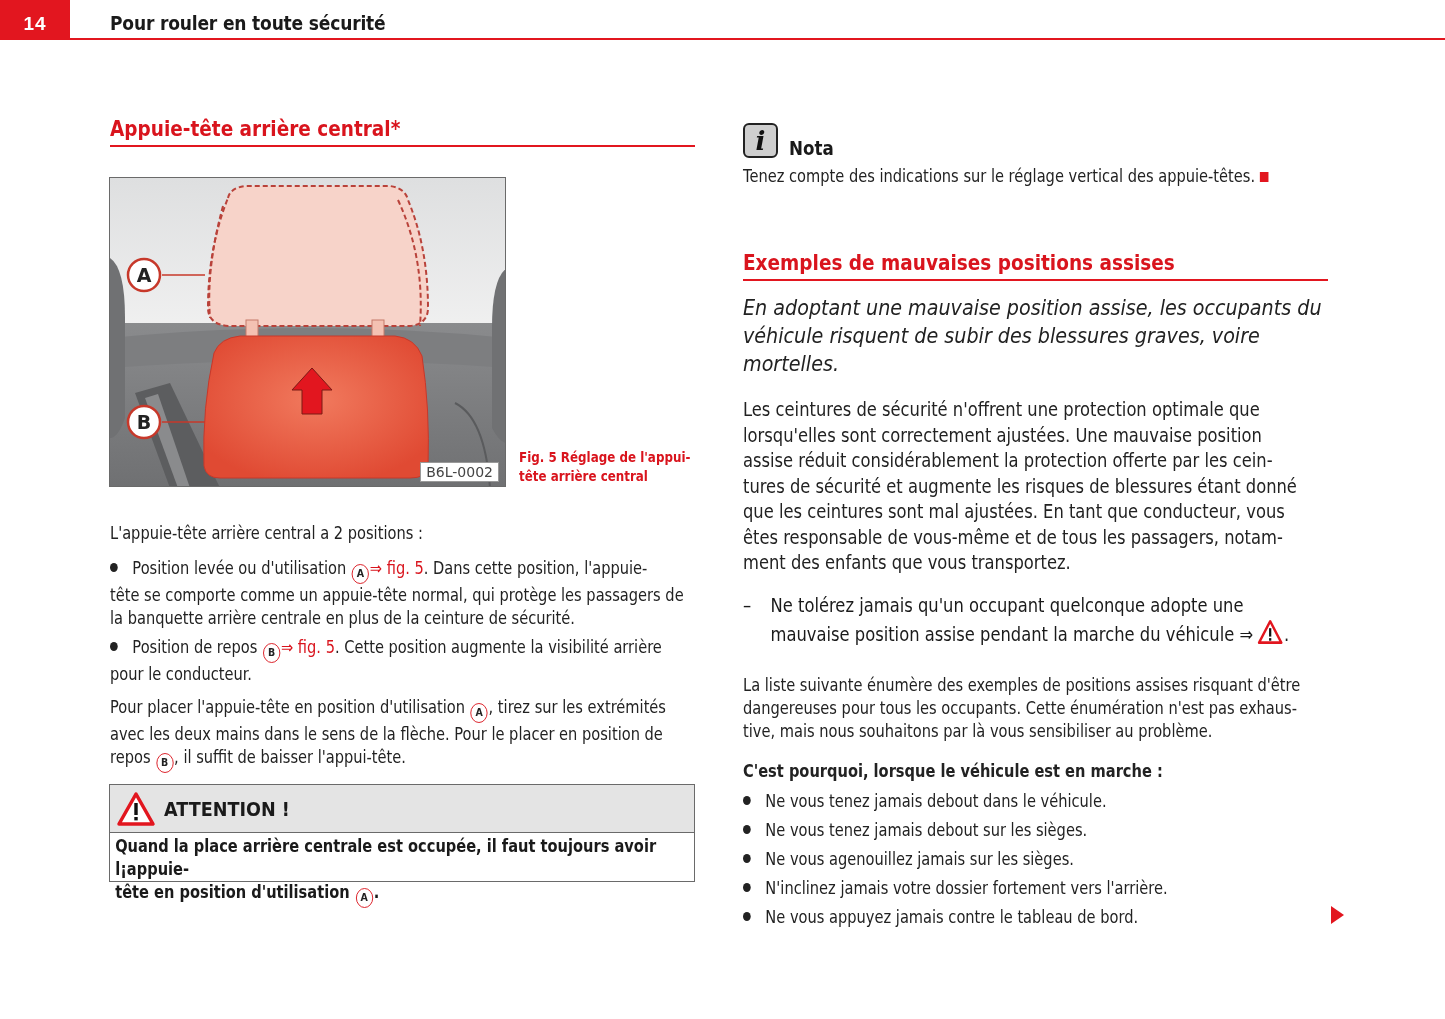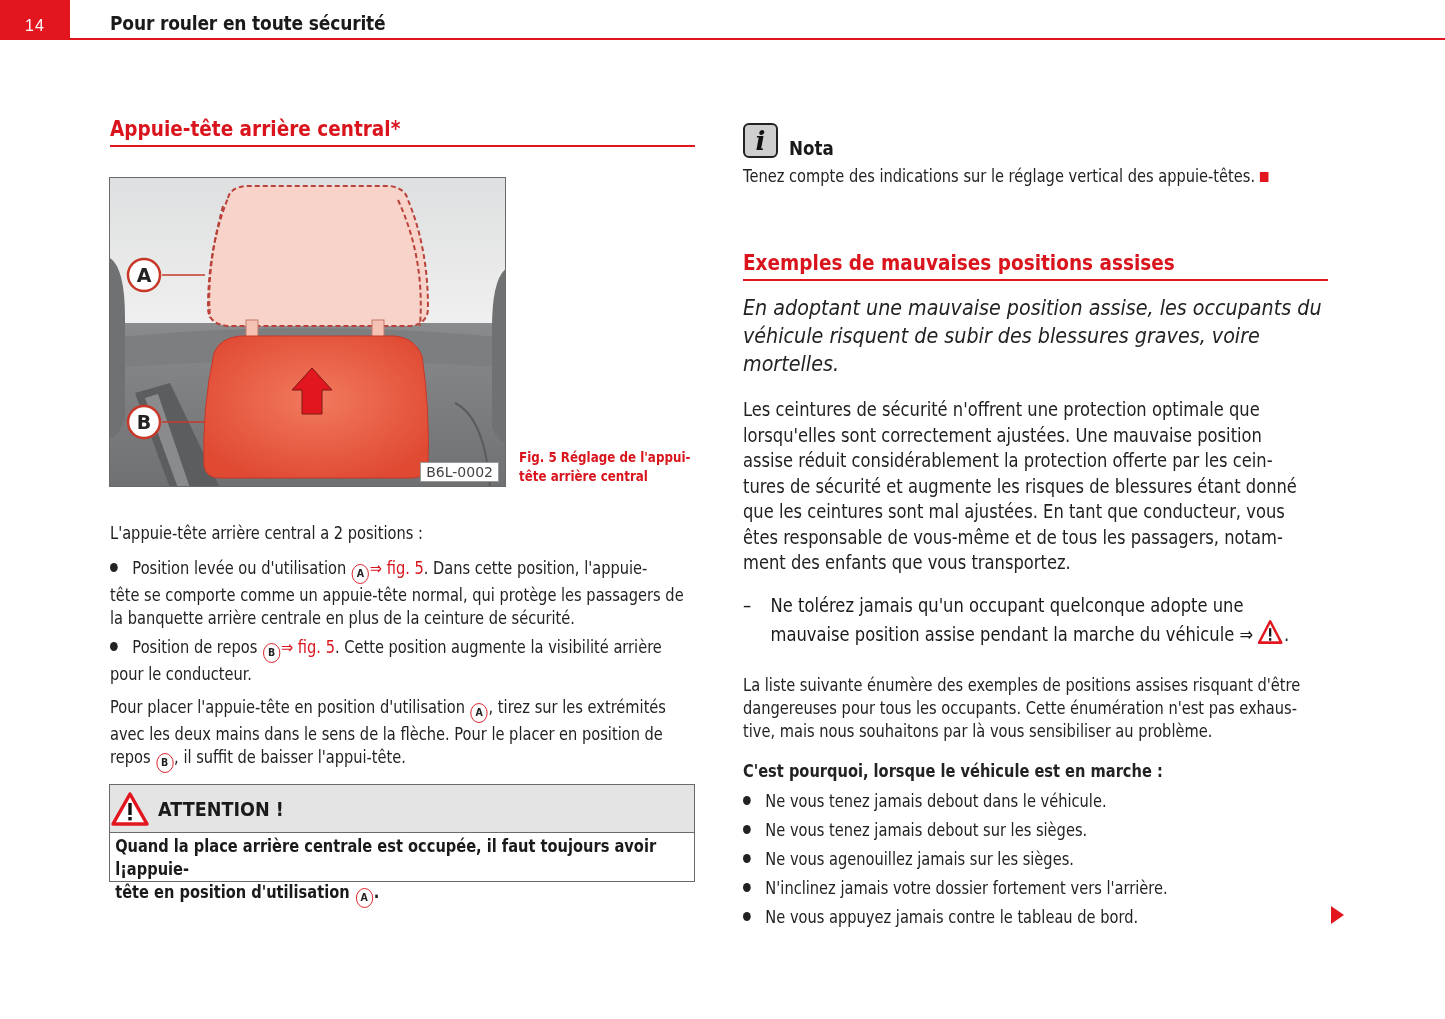--- a/index.html
+++ b/index.html
@@ -1,40 +1,40 @@
 <!DOCTYPE html>
 <html><head>
 <meta charset="utf-8">
 <style>
   * { box-sizing: border-box; margin: 0; padding: 0; }
   html, body { width: 1445px; height: 1019px; background: #ffffff; overflow: hidden; }
   body { position: relative; font-family: "Liberation Sans", "DejaVu Sans", sans-serif; color: #1a1a1a; }
 
   .page-header { position: absolute; left: 0; top: 0; width: 1445px; height: 42px; }
-  .page-number-box { position: absolute; left: 0; top: 0; width: 70px; height: 40px; background: #e2161f; color: #fff; font-weight: normal; font-size: 16px; display: flex; align-items: flex-end; justify-content: center; padding-bottom: 5px; letter-spacing: 1px; }
+  .page-number-box { position: absolute; left: 0; top: 0; width: 70px; height: 40px; background: #e2161f; color: #fff; font-weight: bold; font-size: 19px; display: flex; align-items: flex-end; justify-content: center; padding-bottom: 5px; letter-spacing: 1px; }
   .header-title { position: absolute; left: 110px; top: 12px; font-size: 19px; font-weight: bold; color: #1a1a1a; font-family: "DejaVu Sans", sans-serif; transform: scaleX(0.9); transform-origin: left; letter-spacing: -0.2px; }
   .header-rule { position: absolute; left: 70px; top: 38px; width: 1375px; height: 2px; background: #e2161f; }
 
   .section-title { position: absolute; color: #d9141d; font-weight: bold; font-size: 21px; font-family: "DejaVu Sans", sans-serif; transform: scaleX(0.88); transform-origin: left; white-space: nowrap; }
   .section-rule { position: absolute; height: 1.5px; background: #e2161f; }
 
   .figure { position: absolute; left: 109px; top: 177px; width: 397px; height: 310px; border: 1.5px solid #6a6a6a; overflow: hidden; background: #d8d9da; }
   .fig-code { position: absolute; right: 6px; bottom: 4px; background: #fff; border: 1px solid #999; font-size: 14px; padding: 1px 5px; color: #444; font-family: "DejaVu Sans", sans-serif; }
 
   .fig-caption { position: absolute; left: 519px; top: 448px; color: #d9141d; font-weight: bold; font-size: 14px; line-height: 19px; font-family: "DejaVu Sans", sans-serif; transform: scaleX(0.85); transform-origin: left; white-space: nowrap; }
 
   .body-text { position: absolute; font-size: 17px; line-height: 23.5px; color: #222; font-family: "DejaVu Sans", sans-serif; transform-origin: left top; }
   .cond { transform: scaleX(0.86); }
   .red { color: #d9141d; }
   .circ { display: inline-flex; width: 20px; height: 20px; border: 1.5px solid #d9141d; border-radius: 50%; font-size: 11px; font-weight: bold; align-items: center; justify-content: center; color: #222; vertical-align: -3px; margin: 0 1px; }
   .bullet-row { position: relative; padding-left: 0; }
   .bullet { display: inline-block; width: 9px; height: 9px; background: #222; border-radius: 50%; margin-right: 17px; vertical-align: 2px; }
 
   .attention-box { position: absolute; left: 109px; top: 784px; width: 586px; height: 98px; border: 1.5px solid #6a6a6a; }
-  .attention-head { height: 48px; background: #e4e4e4; border-bottom: 1.5px solid #6a6a6a; display: flex; align-items: center; }
+  .attention-head { height: 48px; background: #e4e4e4; border-bottom: 1.5px solid #6a6a6a; display: flex; align-items: center; padding-left: 6px; }
   .attention-title { font-size: 20px; font-weight: bold; margin-left: 8px; font-family: "DejaVu Sans", sans-serif; transform: scaleX(0.88); transform-origin: left; }
   .attention-body { padding: 2px 6px; font-size: 17px; font-weight: bold; line-height: 23px; font-family: "DejaVu Sans", sans-serif; transform: scaleX(0.86); transform-origin: left top; width: 670px; }
 
   .nota-icon { position: absolute; left: 743px; top: 123px; width: 35px; height: 35px; border: 2px solid #222; border-radius: 6px; background: #cfcfcf; display: flex; align-items: center; justify-content: center; font-family: "DejaVu Serif", serif; font-style: italic; font-weight: bold; font-size: 26px; color: #111; }
   .nota-label { position: absolute; left: 789px; top: 137px; font-size: 19px; font-weight: bold; font-family: "DejaVu Sans", sans-serif; transform: scaleX(0.88); transform-origin: left; }
   .red-square { display: inline-block; width: 10px; height: 10px; background: #e2161f; margin-left: 6px; vertical-align: 0; }
 
   .intro-italic { position: absolute; left: 743px; top: 294px; font-size: 22px; line-height: 28px; font-style: italic; color: #222; font-family: "DejaVu Sans", sans-serif; transform: scaleX(0.87); transform-origin: left top; width: 675px; }
 
   .dash-item { position: absolute; left: 743px; top: 593px; font-size: 19px; line-height: 25.5px; font-family: "DejaVu Sans", sans-serif; transform: scaleX(0.86); transform-origin: left top; width: 690px; }

